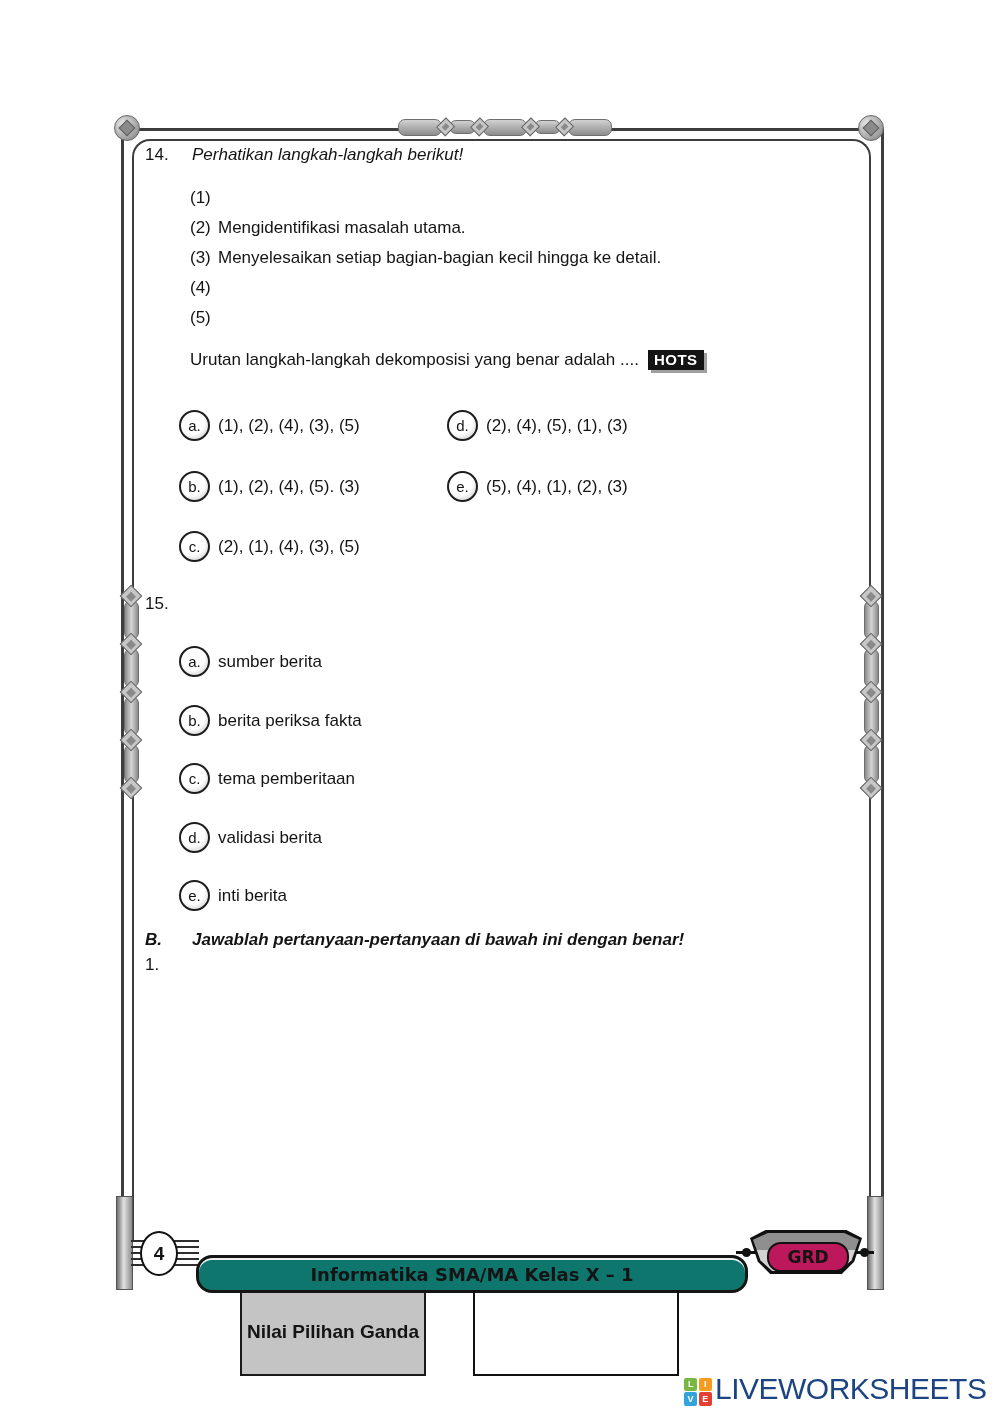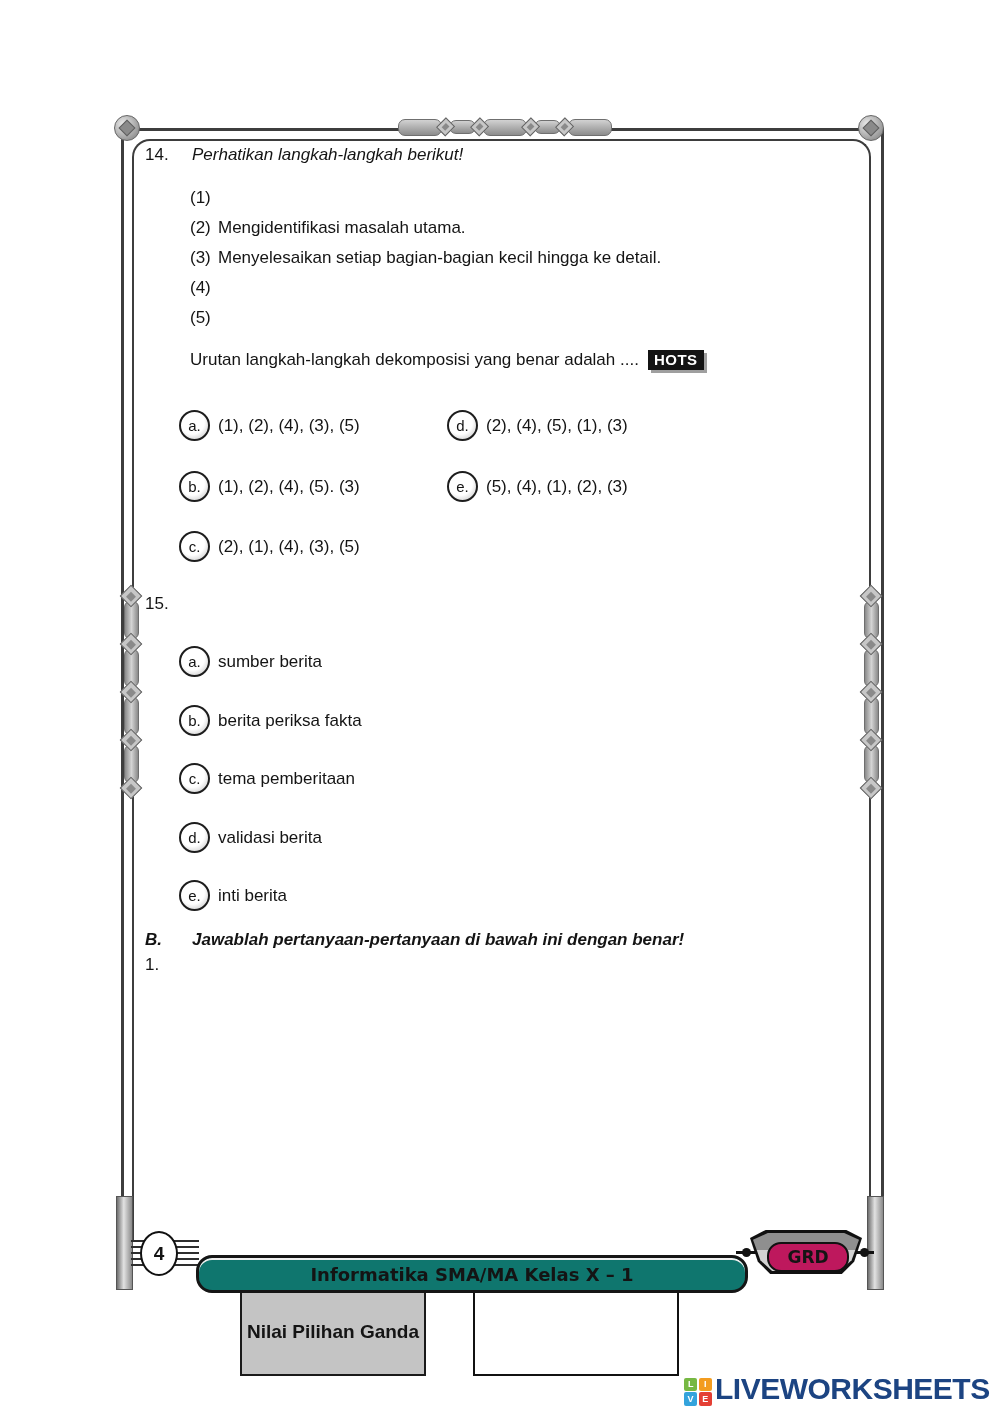--- a/index.html
+++ b/index.html
@@ -94,21 +94,21 @@
     font-weight:bold;font-size:19px;}
   .answer-box{left:473px;top:1287px;width:202px;height:85px;background:#ffffff;
     border:2.5px solid #111;}
   .brand{left:684px;top:1372px;display:flex;align-items:center;cursor:pointer;}
   .logo-grid{width:28px;height:28px;display:grid;margin-top:5px;margin-right:3px;
     grid-template-columns:1fr 1fr;grid-template-rows:1fr 1fr;gap:1.5px;}
   .tile{display:flex;align-items:center;justify-content:center;color:#fff;
     font-weight:bold;font-size:9px;border-radius:2px;}
   .tile.l{background:#76b843;} .tile.i{background:#f39c1f;}
   .tile.v{background:#33a3dc;} .tile.e{background:#e43f34;}
-  .logo-text{font-weight:700;font-size:30px;color:#1c4482;letter-spacing:-0.5px;}
+  .logo-text{font-weight:400;font-size:30px;color:#1c4482;letter-spacing:-0.5px;}
 </style>
 </head>
 <body>
 
 <div class="abs frame-outer"></div>
 <div class="abs frame-inner"></div>
 <div class="abs corner tl"></div>
 <div class="abs corner tr"></div>
 
 <div class="abs chain-top">

